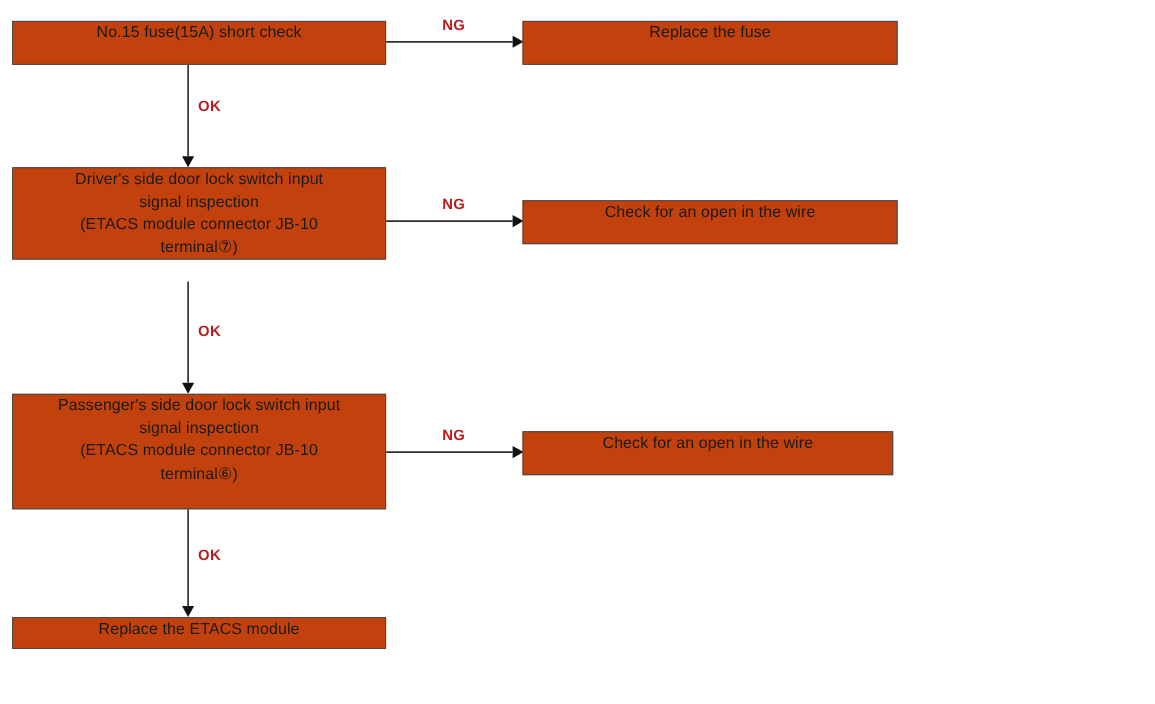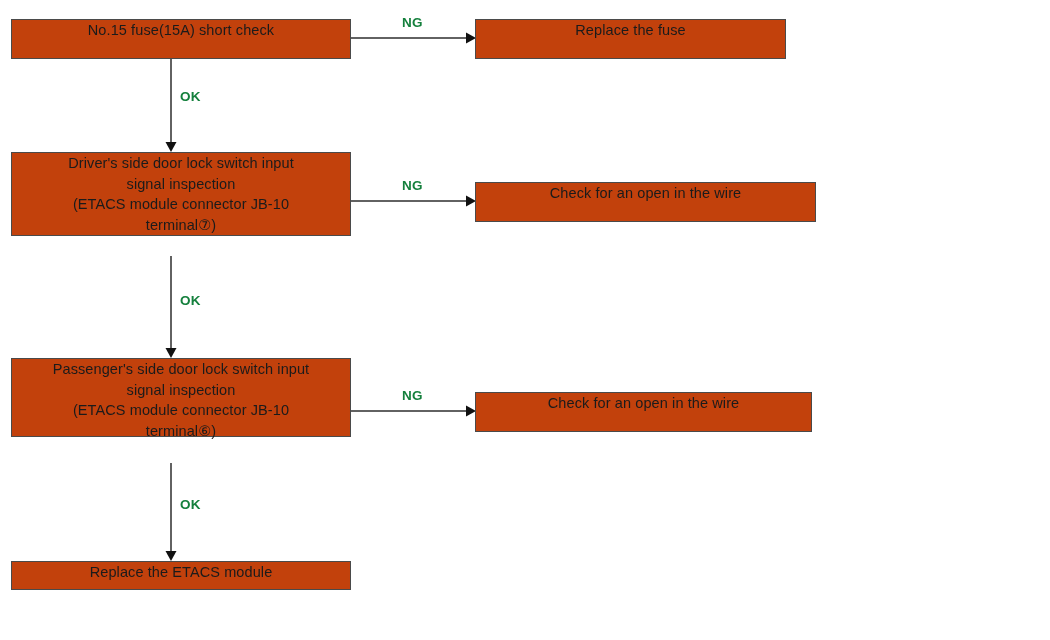--- a/index.html
+++ b/index.html
@@ -37,21 +37,21 @@
   .node .node-text {
     display: block;
     white-space: pre-line;
     padding: 0 8px;
   }
   
   .edge-label {
     position: absolute;
     font-size: 13.5px;
     font-weight: bold;
-    color: #15803d;
+    color: #b91c1c;
     letter-spacing: 0.3px;
     line-height: 1;
     white-space: nowrap;
     text-align: center;
   }
   
   #connectors {
     position: absolute;
     left: 0;
     top: 0;
@@ -104,36 +104,36 @@
     <g>
       <line x1="171" y1="463" x2="171" y2="551"></line>
       <polygon class="arrowhead" points="165.5,551 176.5,551 171,561"></polygon>
     </g>
   </svg>
 
   <div class="node" style="left:11px; top:19px; width:340px; height:40px;">
     <span class="node-text">No.15 fuse(15A) short check</span>
   </div>
 
-  <div class="node" style="left:475px; top:19px; width:311px; height:40px;">
+  <div class="node" style="left:475px; top:19px; width:341px; height:40px;">
     <span class="node-text">Replace the fuse</span>
   </div>
 
   <div class="node" style="left:11px; top:152px; width:340px; height:84px;">
     <span class="node-text">Driver's side door lock switch input
 signal inspection
 (ETACS module connector JB-10
 terminal⑦)</span>
   </div>
 
   <div class="node" style="left:475px; top:182px; width:341px; height:40px;">
     <span class="node-text">Check for an open in the wire</span>
   </div>
 
-  <div class="node" style="left:11px; top:358px; width:340px; height:79px;">
+  <div class="node" style="left:11px; top:358px; width:340px; height:105px;">
     <span class="node-text">Passenger's side door lock switch input
 signal inspection
 (ETACS module connector JB-10
 terminal⑥)</span>
   </div>
 
   <div class="node" style="left:475px; top:392px; width:337px; height:40px;">
     <span class="node-text">Check for an open in the wire</span>
   </div>
 

